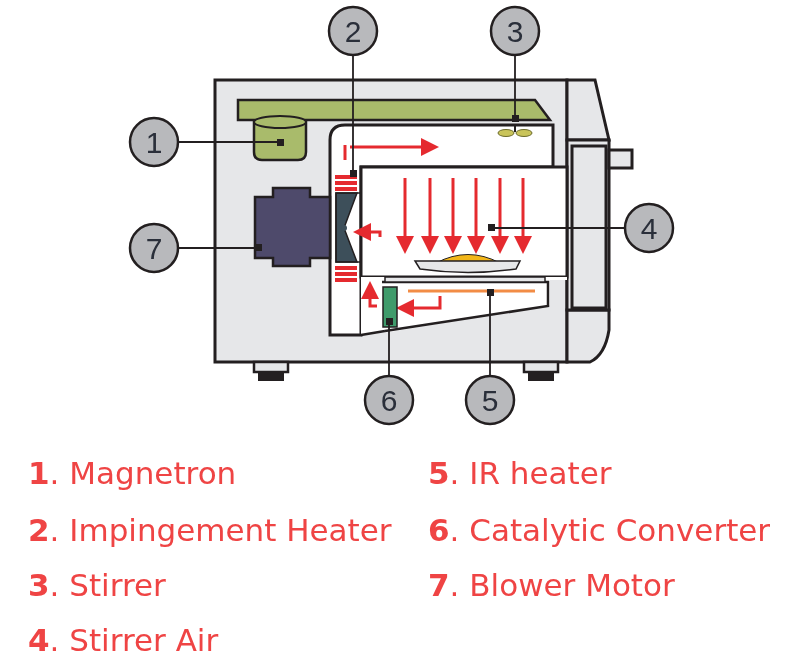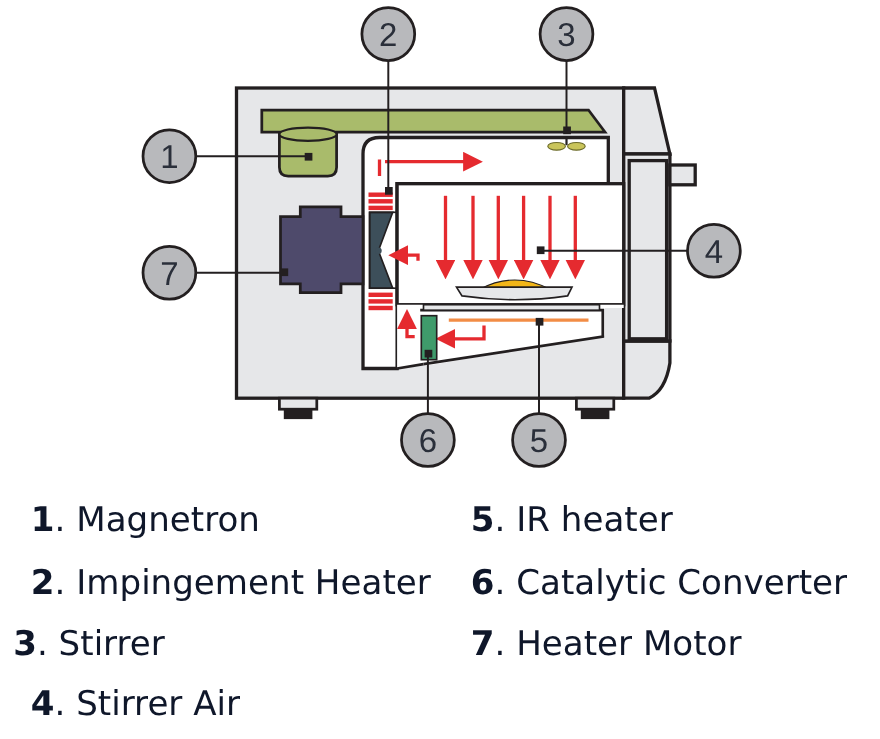--- a/index.html
+++ b/index.html
@@ -1,20 +1,20 @@
 <!DOCTYPE html>
 <html><head>
 <meta charset="utf-8">
 <style>
   html, body { margin: 0; padding: 0; background: #ffffff; }
   body { width: 800px; height: 672px; position: relative; overflow: hidden;
          font-family: "DejaVu Sans", "Liberation Sans", sans-serif; }
   #diagram { position: absolute; left: 0; top: 0; width: 800px; height: 430px; }
   .callout-num { font-family: "Liberation Sans", "DejaVu Sans", sans-serif; font-size: 30px; fill: #2a2f3a; }
-  .legend { position: absolute; font-size: 31px; color: #0f172a; line-height: 1; white-space: nowrap; }
+  .legend { position: absolute; font-size: 31px; color: #ef4444; line-height: 1; white-space: nowrap; }
   .legend b { font-weight: bold; }
 </style>
 </head>
 <body>
 
 <svg id="diagram" viewBox="0 0 800 430" xmlns="http://www.w3.org/2000/svg">
   <defs>
     <marker id="ah" markerWidth="6" markerHeight="6" refX="3" refY="3" orient="auto" markerUnits="strokeWidth">
       <path d="M0,0 L6,3 L0,6 Z" fill="#e52a2f"></path>
     </marker>
@@ -148,17 +148,17 @@
     <text class="callout-num" x="389" y="411" text-anchor="middle">6</text>
   </g>
   <g>
     <circle cx="154" cy="248" r="24" fill="#b8b9bc" stroke="#231f20" stroke-width="2.5"></circle>
     <text class="callout-num" x="154" y="259" text-anchor="middle">7</text>
   </g>
 </svg>
 
 <div class="legend" style="left:28px; top:458px;"><b>1</b><span>. Magnetron</span></div>
 <div class="legend" style="left:28px; top:515px;"><b>2</b><span>. Impingement Heater</span></div>
-<div class="legend" style="left:12px; top:570px;text-align:right;"><b>3</b><span>. Stirrer</span></div>
+<div class="legend" style="left:28px; top:570px;text-align:right;"><b>3</b><span>. Stirrer</span></div>
 <div class="legend" style="left:28px; top:625px;"><b>4</b><span>. Stirrer Air</span></div>
 <div class="legend" style="left:428px; top:458px;text-align:right;"><b>5</b><span>. IR heater</span></div>
 <div class="legend" style="left:428px; top:515px;text-align:right;"><b>6</b><span>. Catalytic Converter</span></div>
-<div class="legend" style="left:428px; top:570px;"><b>7</b><span>. Heater Motor</span></div>
+<div class="legend" style="left:428px; top:570px;"><b>7</b><span>. Blower Motor</span></div>
 
 </body></html>

